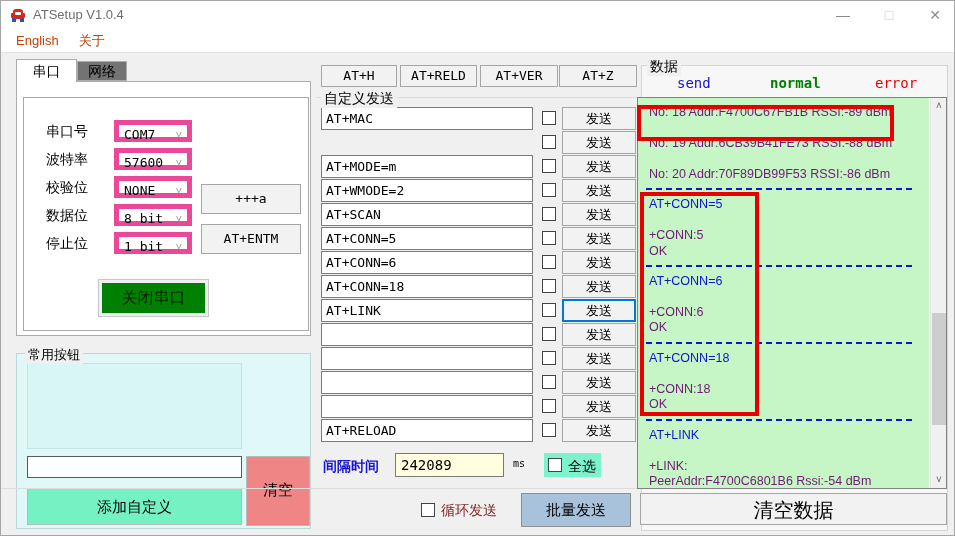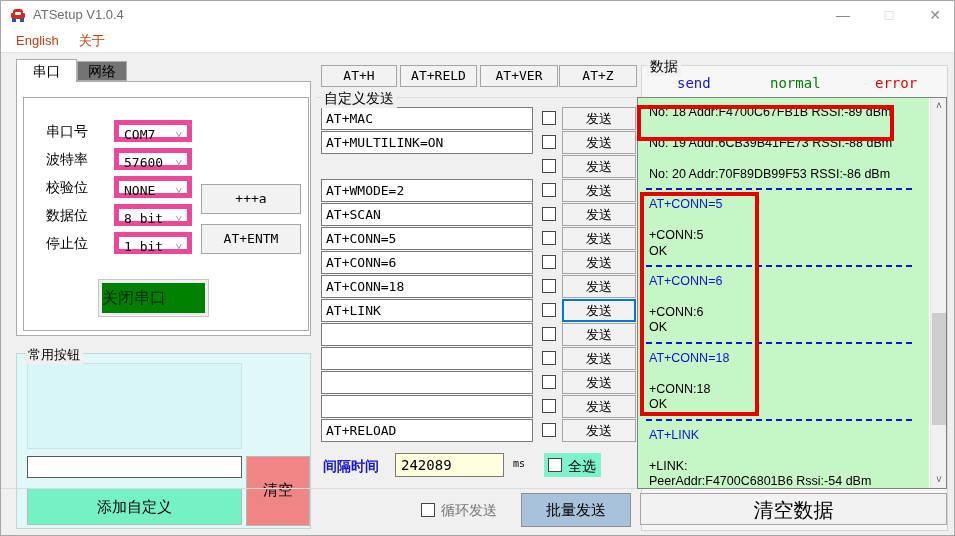--- a/index.html
+++ b/index.html
@@ -27,51 +27,51 @@
   .tab{box-sizing:border-box;border:1px solid #acacac;font-size:14px;text-align:center;}
   .tab.active{background:#fff;border-bottom:none;z-index:2;}
   .tab.inactive{background:#737373;}
   .tabpage{left:15px;top:80px;width:295px;height:255px;background:#fff;border:1px solid #acacac;box-sizing:border-box;}
   .innerbox{left:22px;top:96px;width:286px;height:234px;background:#fff;border:1px solid #a9a9a9;box-sizing:border-box;}
   .fieldrow{height:22px;margin-bottom:6px;position:relative;}
   .fieldrow .flabel{position:absolute;left:0;top:3px;font-size:14px;}
   .fieldrow .combo{position:absolute;left:68px;top:0;width:78px;height:22px;}
   .sidebtn{left:200px;width:100px;height:30px;line-height:28px;font-size:13px;}
   .closebtn{left:97px;top:278px;width:111px;height:38px;background:#f0f0f0;border:1px solid #c6c6c6;box-sizing:border-box;padding:3px;}
-  .closebtn .face{width:100%;height:100%;background:#008000;color:#052005;font-size:16px;text-align:left;line-height:30px;}
+  .closebtn .face{width:100%;height:100%;background:#008000;color:#052005;font-size:16px;text-align:center;line-height:30px;}
   
   .commonbox{left:15px;top:352px;width:295px;height:176px;background:#e0f8f8;border:1px solid #bcd9d9;box-sizing:border-box;}
   .grouplabel{font-size:13px;background:#f0f0f0;padding:0 3px;z-index:3;}
   .commonarea{left:26px;top:362px;width:215px;height:86px;background:#d9f6f6;border:1px solid #c2e6e6;box-sizing:border-box;}
   .custominput{left:26px;top:455px;width:215px;height:22px;border:1px solid #5a5a5a;background:#fff;box-sizing:border-box;font-family:"DejaVu Sans Mono",monospace;font-size:13px;padding:0 4px;}
   .addbtn{left:26px;top:487px;width:215px;height:37px;background:#74f2c4;border:1px solid #b9b9b9;font-size:15px;line-height:35px;}
   .clearbtn{left:245px;top:455px;width:64px;height:70px;background:#ef8585;border:1px solid #b9b9b9;font-size:15px;line-height:66px;}
   
   .quickbtn{top:64px;height:22px;line-height:20px;font-size:13px;}
   .cmdrows{left:320px;top:106px;width:318px;}
   .cmd-row{height:23px;margin-bottom:1px;position:relative;}
   .cmd-row input{position:absolute;left:0;top:0;width:212px;height:23px;border:1px solid #7a7a7a;box-sizing:border-box;font-family:"DejaVu Sans Mono",monospace;font-size:13px;padding:0 4px;background:#fff;}
   .cmd-row .checkbox{position:absolute;left:221px;top:4px;}
   .cmd-row .sendbtn{position:absolute;left:241px;top:0;width:74px;height:23px;line-height:21px;font-size:13px;font-family:"Liberation Sans",sans-serif;}
   .cmd-row .sendbtn.focused{border:2px solid #0078d7;line-height:19px;}
   .intervalrow .ilabel{color:#1414d2;font-weight:bold;font-size:14px;}
   .intervalinput{left:394px;top:452px;width:109px;height:24px;background:#ffffe0;border:1px solid #7a7a7a;box-sizing:border-box;font-family:"DejaVu Sans Mono",monospace;font-size:14px;padding:0 5px;}
   .selall{left:543px;top:452px;width:57px;height:24px;background:#7df3cd;}
   
   .bottomline{left:0;top:487px;width:648px;height:1px;background:#dcdcdc;}
-  .looplabel{color:#737373;font-size:14px;}
+  .looplabel{color:#7f1d1d;font-size:14px;}
   .batchbtn{left:520px;top:492px;width:110px;height:34px;background:#a9c2dc;border:1px solid #8f8f8f;font-size:15px;line-height:32px;font-family:"Liberation Sans",sans-serif;}
   
   .databox-group{left:640px;top:64px;width:307px;height:466px;background:#f7f7f7;border:1px solid #d5d5d5;box-sizing:border-box;}
   .legend{font-family:"DejaVu Sans Mono",monospace;font-size:14px;}
   .datalogbox{left:636px;top:96px;width:310px;height:392px;background:#fff;border:1px solid #828282;box-sizing:border-box;}
   .greenarea{left:637px;top:97px;width:291px;height:390px;background:#c6f5c6;overflow:hidden;}
   .loglines{position:absolute;left:11px;top:7px;width:275px;font-size:12.5px;}
   .logline{height:15.4px;line-height:15.4px;white-space:nowrap;}
-  .logline.recv{color:#000000;}
+  .logline.recv{color:#701a75;}
   .logline.sent{color:#1212d6;}
   .logline.sep{position:relative;}
   .logline.sep::before{content:"";position:absolute;left:-3px;top:6px;width:266px;border-top:2px dashed #1414cc;}
   
   .vscroll{left:929px;top:97px;width:16px;height:390px;background:#f0f0f0;border-left:1px solid #e2e2e2;box-sizing:border-box;}
   .scr-arrow{position:absolute;left:0;width:16px;height:16px;color:#606060;font-size:10px;text-align:center;line-height:15px;}
   .scr-thumb{position:absolute;left:1px;top:215px;width:14px;height:112px;background:#cdcdcd;}
   .cleardatabtn{left:639px;top:492px;width:307px;height:32px;font-size:20px;line-height:33px;font-family:"Liberation Sans",sans-serif;}
   
   .redbox{border:4px solid #e60000;box-sizing:border-box;pointer-events:none;z-index:5;}
@@ -162,25 +162,25 @@
 <span id="quick-buttons"></span>
 <span class="abs grouplabel" style="left:320px;top:89px;font-size:14px">自定义发送</span>
 <div class="abs" style="left:315px;top:96px;width:323px;height:1px;background:#dcdcdc"></div>
 <div class="abs cmdrows" id="cmd-rows">
     <div class="cmd-row">
     <input value="AT+MAC" style="">
     <div class="checkbox"></div>
     <div class="btn sendbtn cjk">发送</div>
   </div>
     <div class="cmd-row">
-    <input value="AT+MULTILINK=ON" style="">
-    <div class="checkbox"></div>
-    <div class="btn sendbtn cjk">发送</div>
-  </div>
-    <div class="cmd-row">
+    <div class="checkbox"></div>
+    <div class="btn sendbtn cjk">发送</div>
+  </div>
+    <div class="cmd-row">
+    <input value="AT+MODE=m" style="">
     <div class="checkbox"></div>
     <div class="btn sendbtn cjk">发送</div>
   </div>
     <div class="cmd-row">
     <input value="AT+WMODE=2" style="">
     <div class="checkbox"></div>
     <div class="btn sendbtn cjk">发送</div>
   </div>
     <div class="cmd-row">
     <input value="AT+SCAN" style="">
@@ -246,21 +246,21 @@
 
 <div class="abs bottomline"></div>
 <div class="abs checkbox" style="left:420px;top:502px"></div>
 <span class="abs looplabel cjk" style="left:440px;top:501px">循环发送</span>
 <div class="abs btn batchbtn">批量发送</div>
 
 
 <div class="abs databox-group"></div>
 <span class="abs grouplabel" style="left:646px;top:57px;font-size:14px">数据</span>
 <span class="abs legend" style="left: 676px; top: 74px; color: rgb(18, 18, 214);" id="legend-send">send</span>
-<span class="abs legend" style="left: 769px; top: 74px; color: rgb(0, 128, 0);" id="legend-normal">normal</span>
+<span class="abs legend" style="left: 769px; top: 74px; color: rgb(0, 128, 0); font-weight: bold;" id="legend-normal">normal</span>
 <span class="abs legend" style="left: 874px; top: 74px; color: rgb(230, 0, 0);" id="legend-error">error</span>
 
 <div class="abs datalogbox"></div>
 <div class="abs greenarea">
   <div class="loglines" id="log-lines">
       <div class="logline recv">No: 18 Addr:F4700C67FB1B RSSI:-89 dBm</div>
       <div class="logline blank"></div>
       <div class="logline recv">No: 19 Addr:6CB39B41FE73 RSSI:-88 dBm</div>
       <div class="logline blank"></div>
       <div class="logline recv">No: 20 Addr:70F89DB99F53 RSSI:-86 dBm</div>

